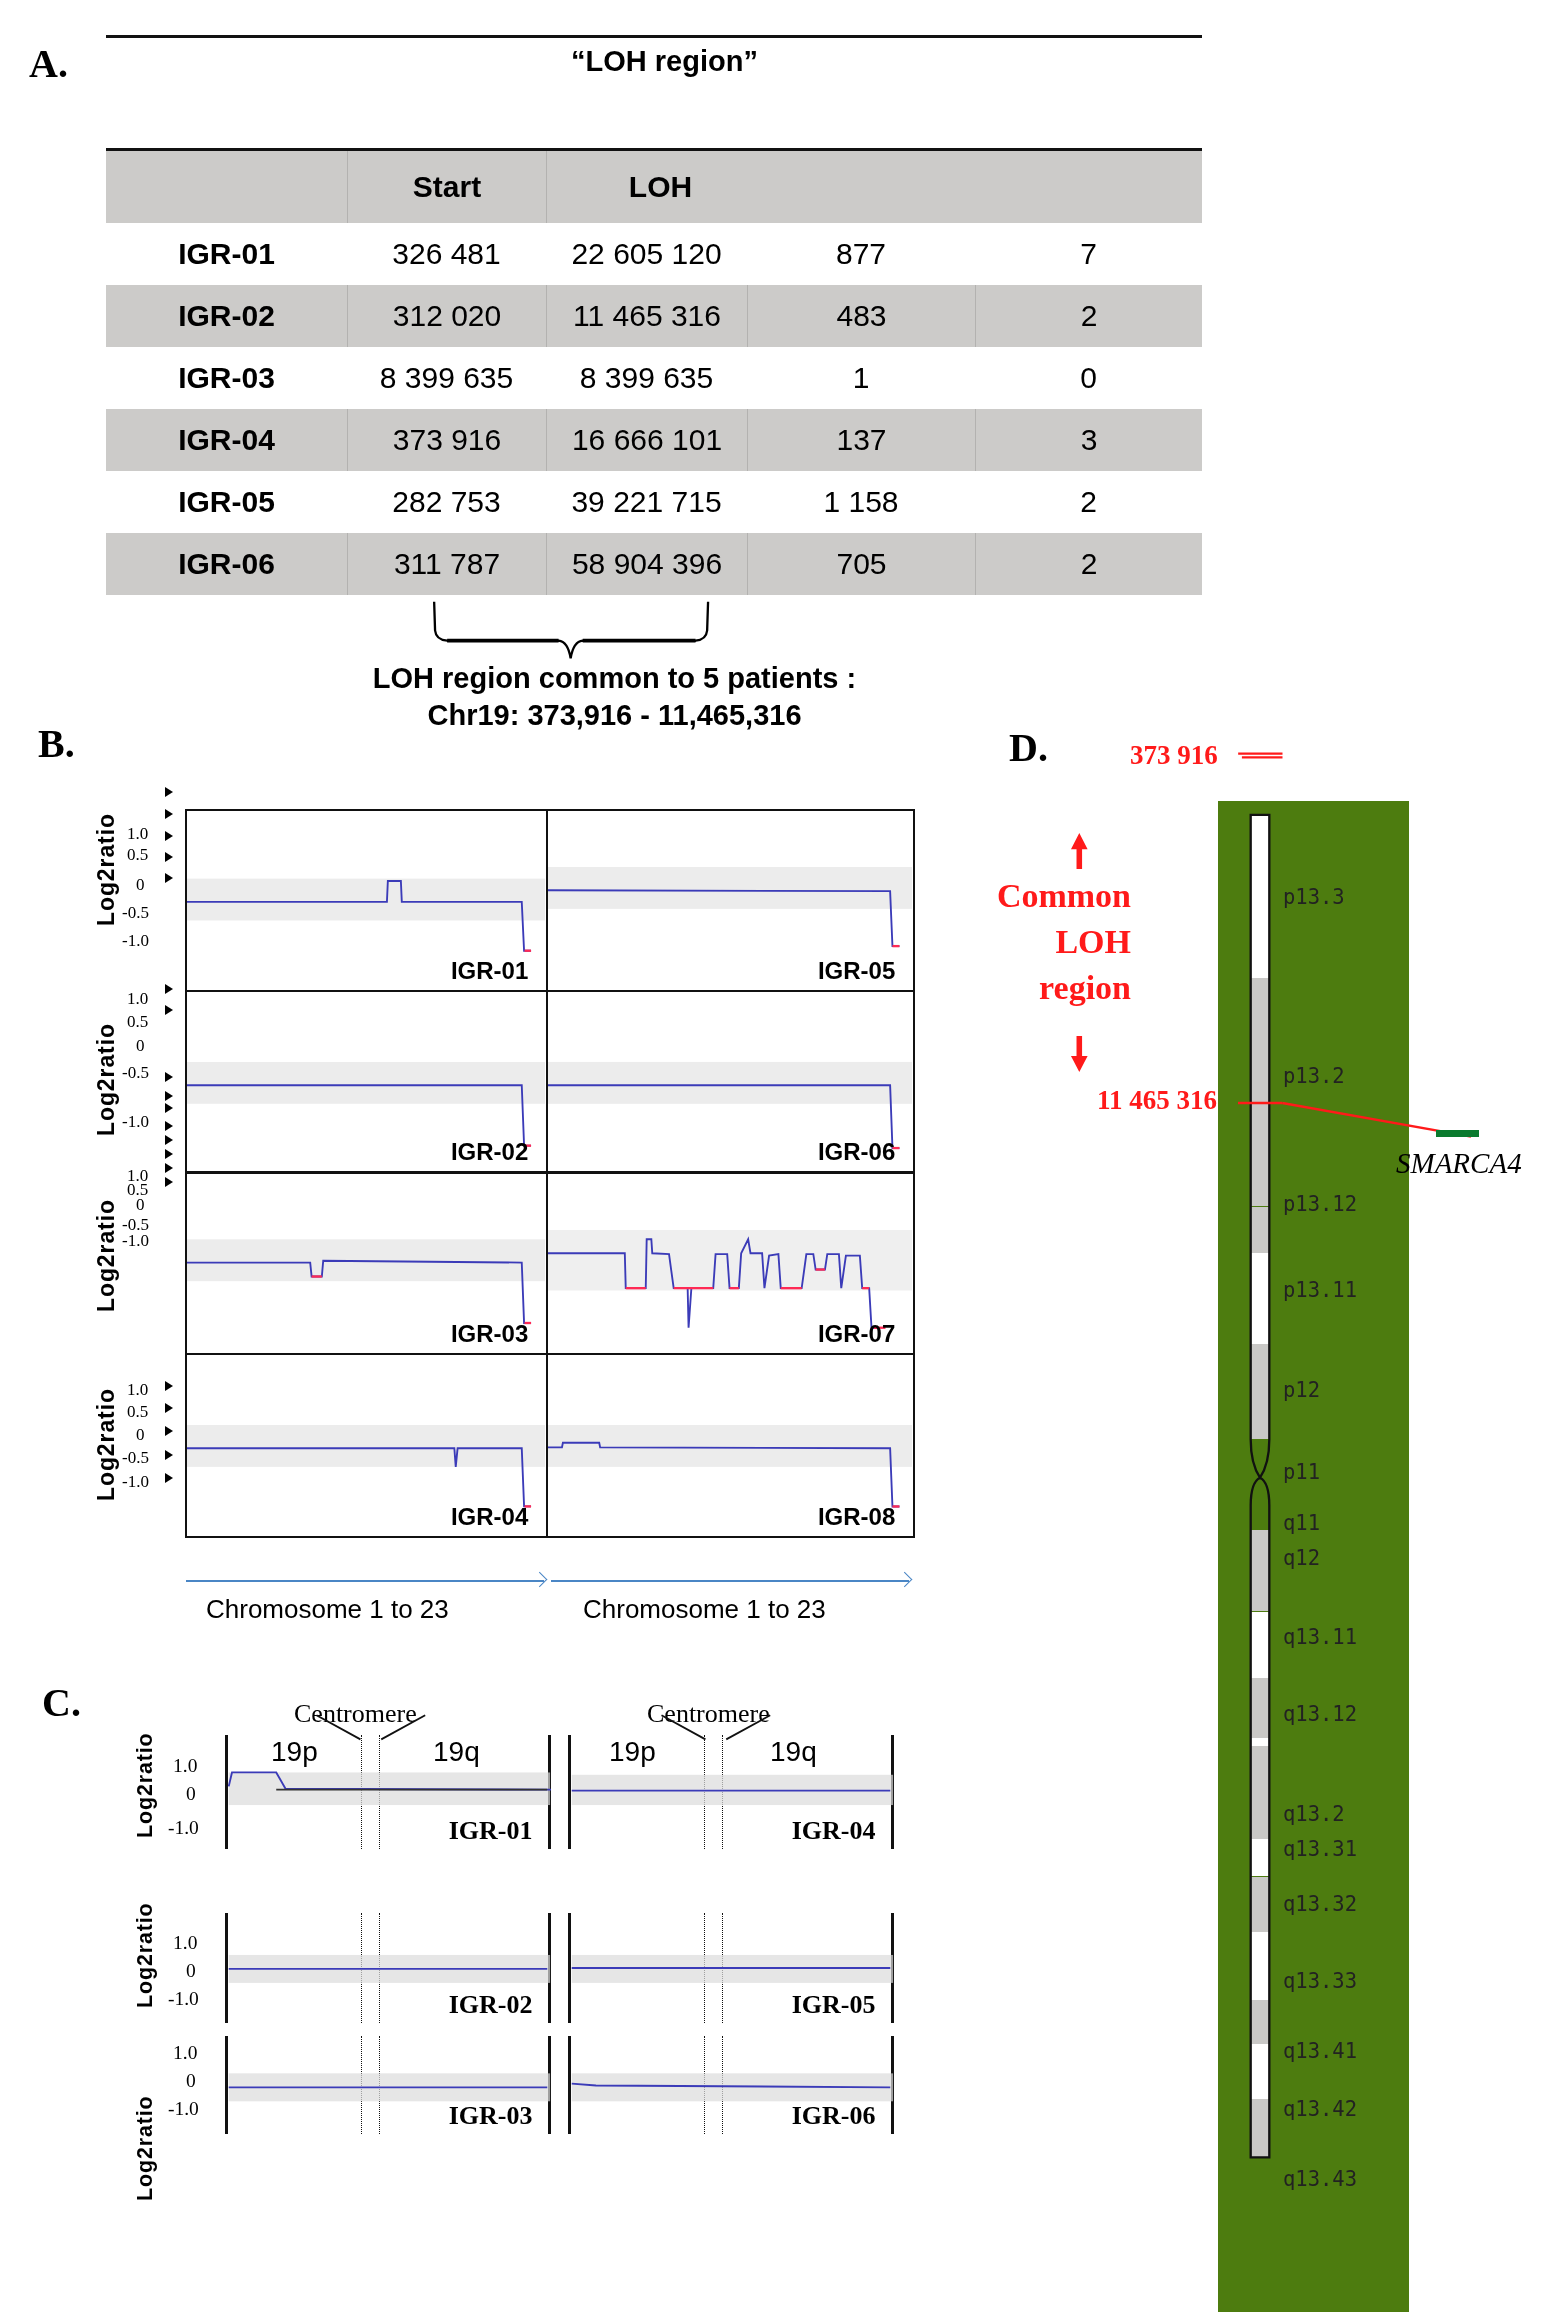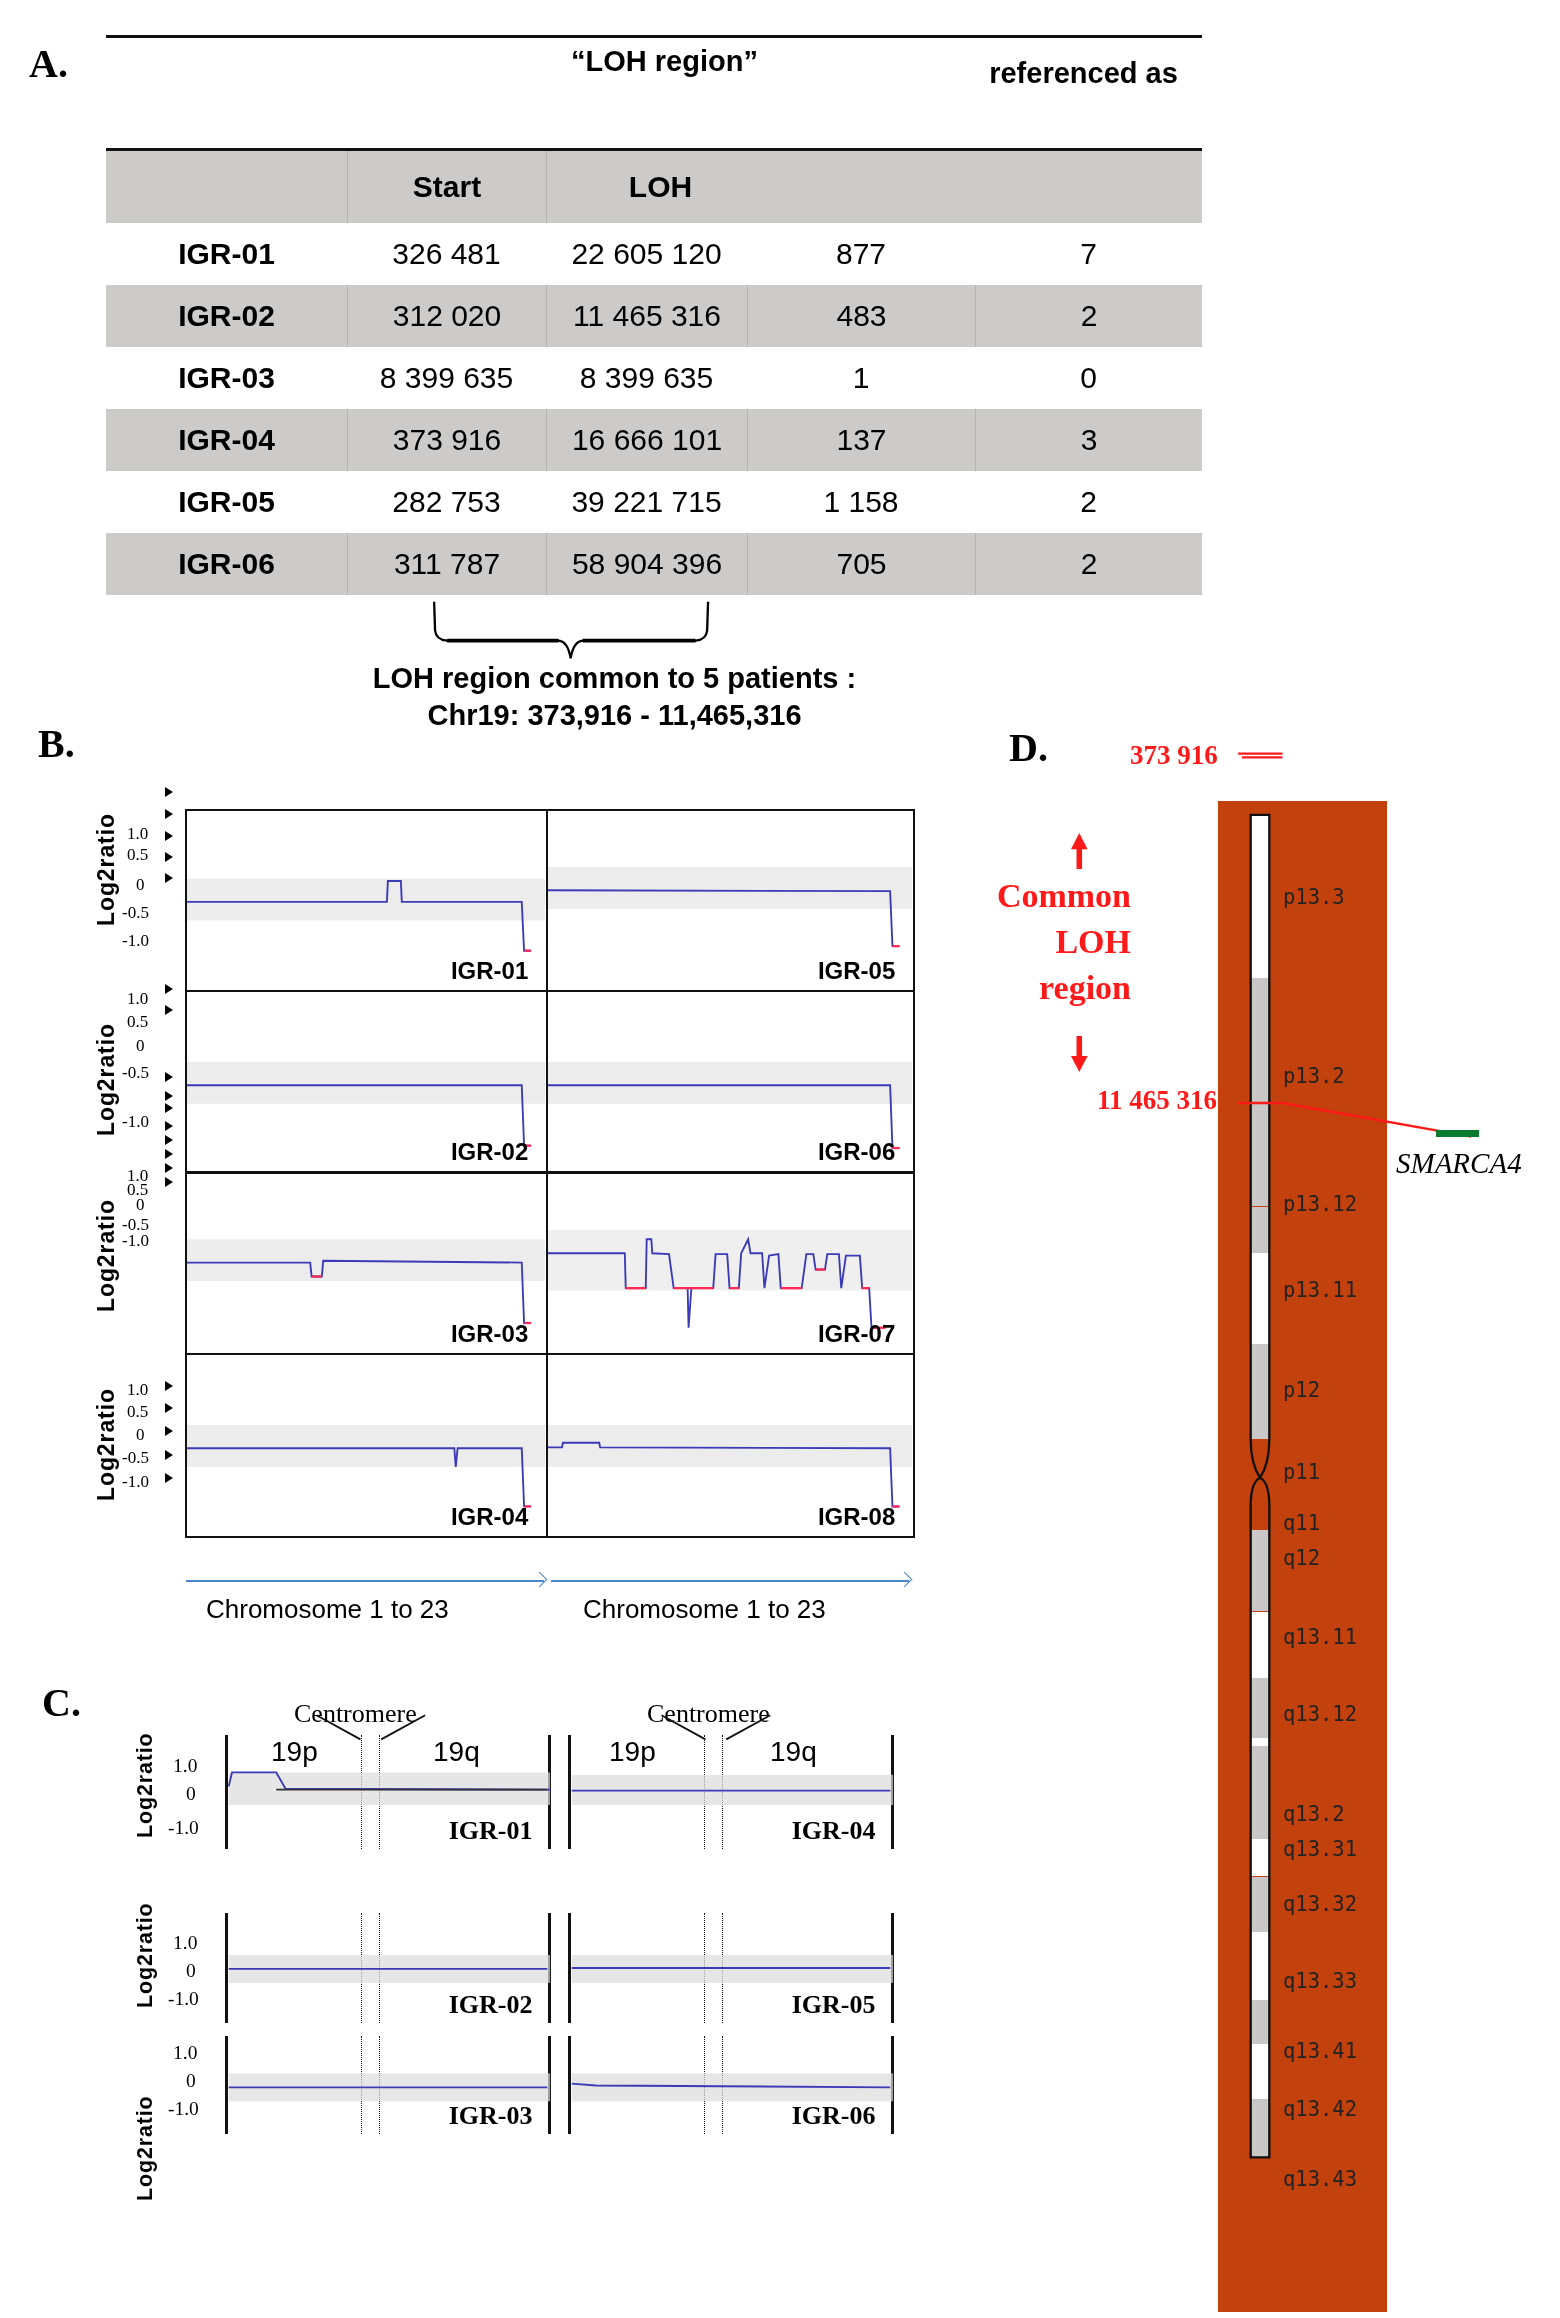--- a/index.html
+++ b/index.html
@@ -35,41 +35,40 @@
   
   .cframe { position:absolute; }
   .cframe .vline { position:absolute; top:0; bottom:0; width:3.3px; background:#111; }
   .cframe .dline { position:absolute; top:0; bottom:0; border-left:1.4px dotted #111; }
   .cframe .lab { position:absolute; right:18.6px; bottom:2.8px; font-family:"Liberation Serif", serif; font-weight:bold; font-size:26px; }
   .ctick { position:absolute; font-family:"Liberation Serif", serif; font-size:19.5px; }
   .cent-label { position:absolute; font-family:"Liberation Serif", serif; font-size:26px; }
   .arm-label { position:absolute; font-size:28px; }
 
   
-  #idiogram-bg { position:absolute; left:1218px; top:801px; width:169px; height:1511px; background:#c2410c; }
+  #idiogram-bg { position:absolute; left:1218px; top:801px; width:169px; height:1511px; background:#4d7c0f;padding-left:22px; }
   .band { position:absolute; left:0; width:100%; }
   .band.gpos { background:#c9c8c6; }
   .band.gneg { background:#ffffff; }
   .band-label { position:absolute; font-family:"DejaVu Sans Mono", monospace; font-size:20.5px; color:#222; }
   .dnum { position:absolute; font-family:"Liberation Serif", serif; font-weight:bold; font-size:27px; color:#ff1a1a; }
   .dtxt { position:absolute; font-family:"Liberation Serif", serif; font-weight:bold; font-size:34px; color:#ff1a1a; text-align:right; line-height:46px; }
 </style>
 </head>
 <body>
 
 <div class="panel-letter" style="left:29px; top:40px;">A.</div>
 
 <div id="tableA" class="abs">
   <div class="rule" style="top:0;"></div>
 
   <div class="hdr-group" style="left:335px; top:9.3px; width:447px;">
     <div>“LOH region”</div>
   </div>
   <div class="hdr-group" style="left:754px; top:21.4px; width:447px;">
-    <div>referenced as</div>
   </div>
 
   <div class="rule" style="top:113px;"></div>
 
   <div class="trow gray" style="top:116px; height:72px;">
     <div class="tcell head c0"></div>
     <div class="tcell head c1">Start</div>
     <div class="tcell head c3">LOH</div>
   </div>
 

